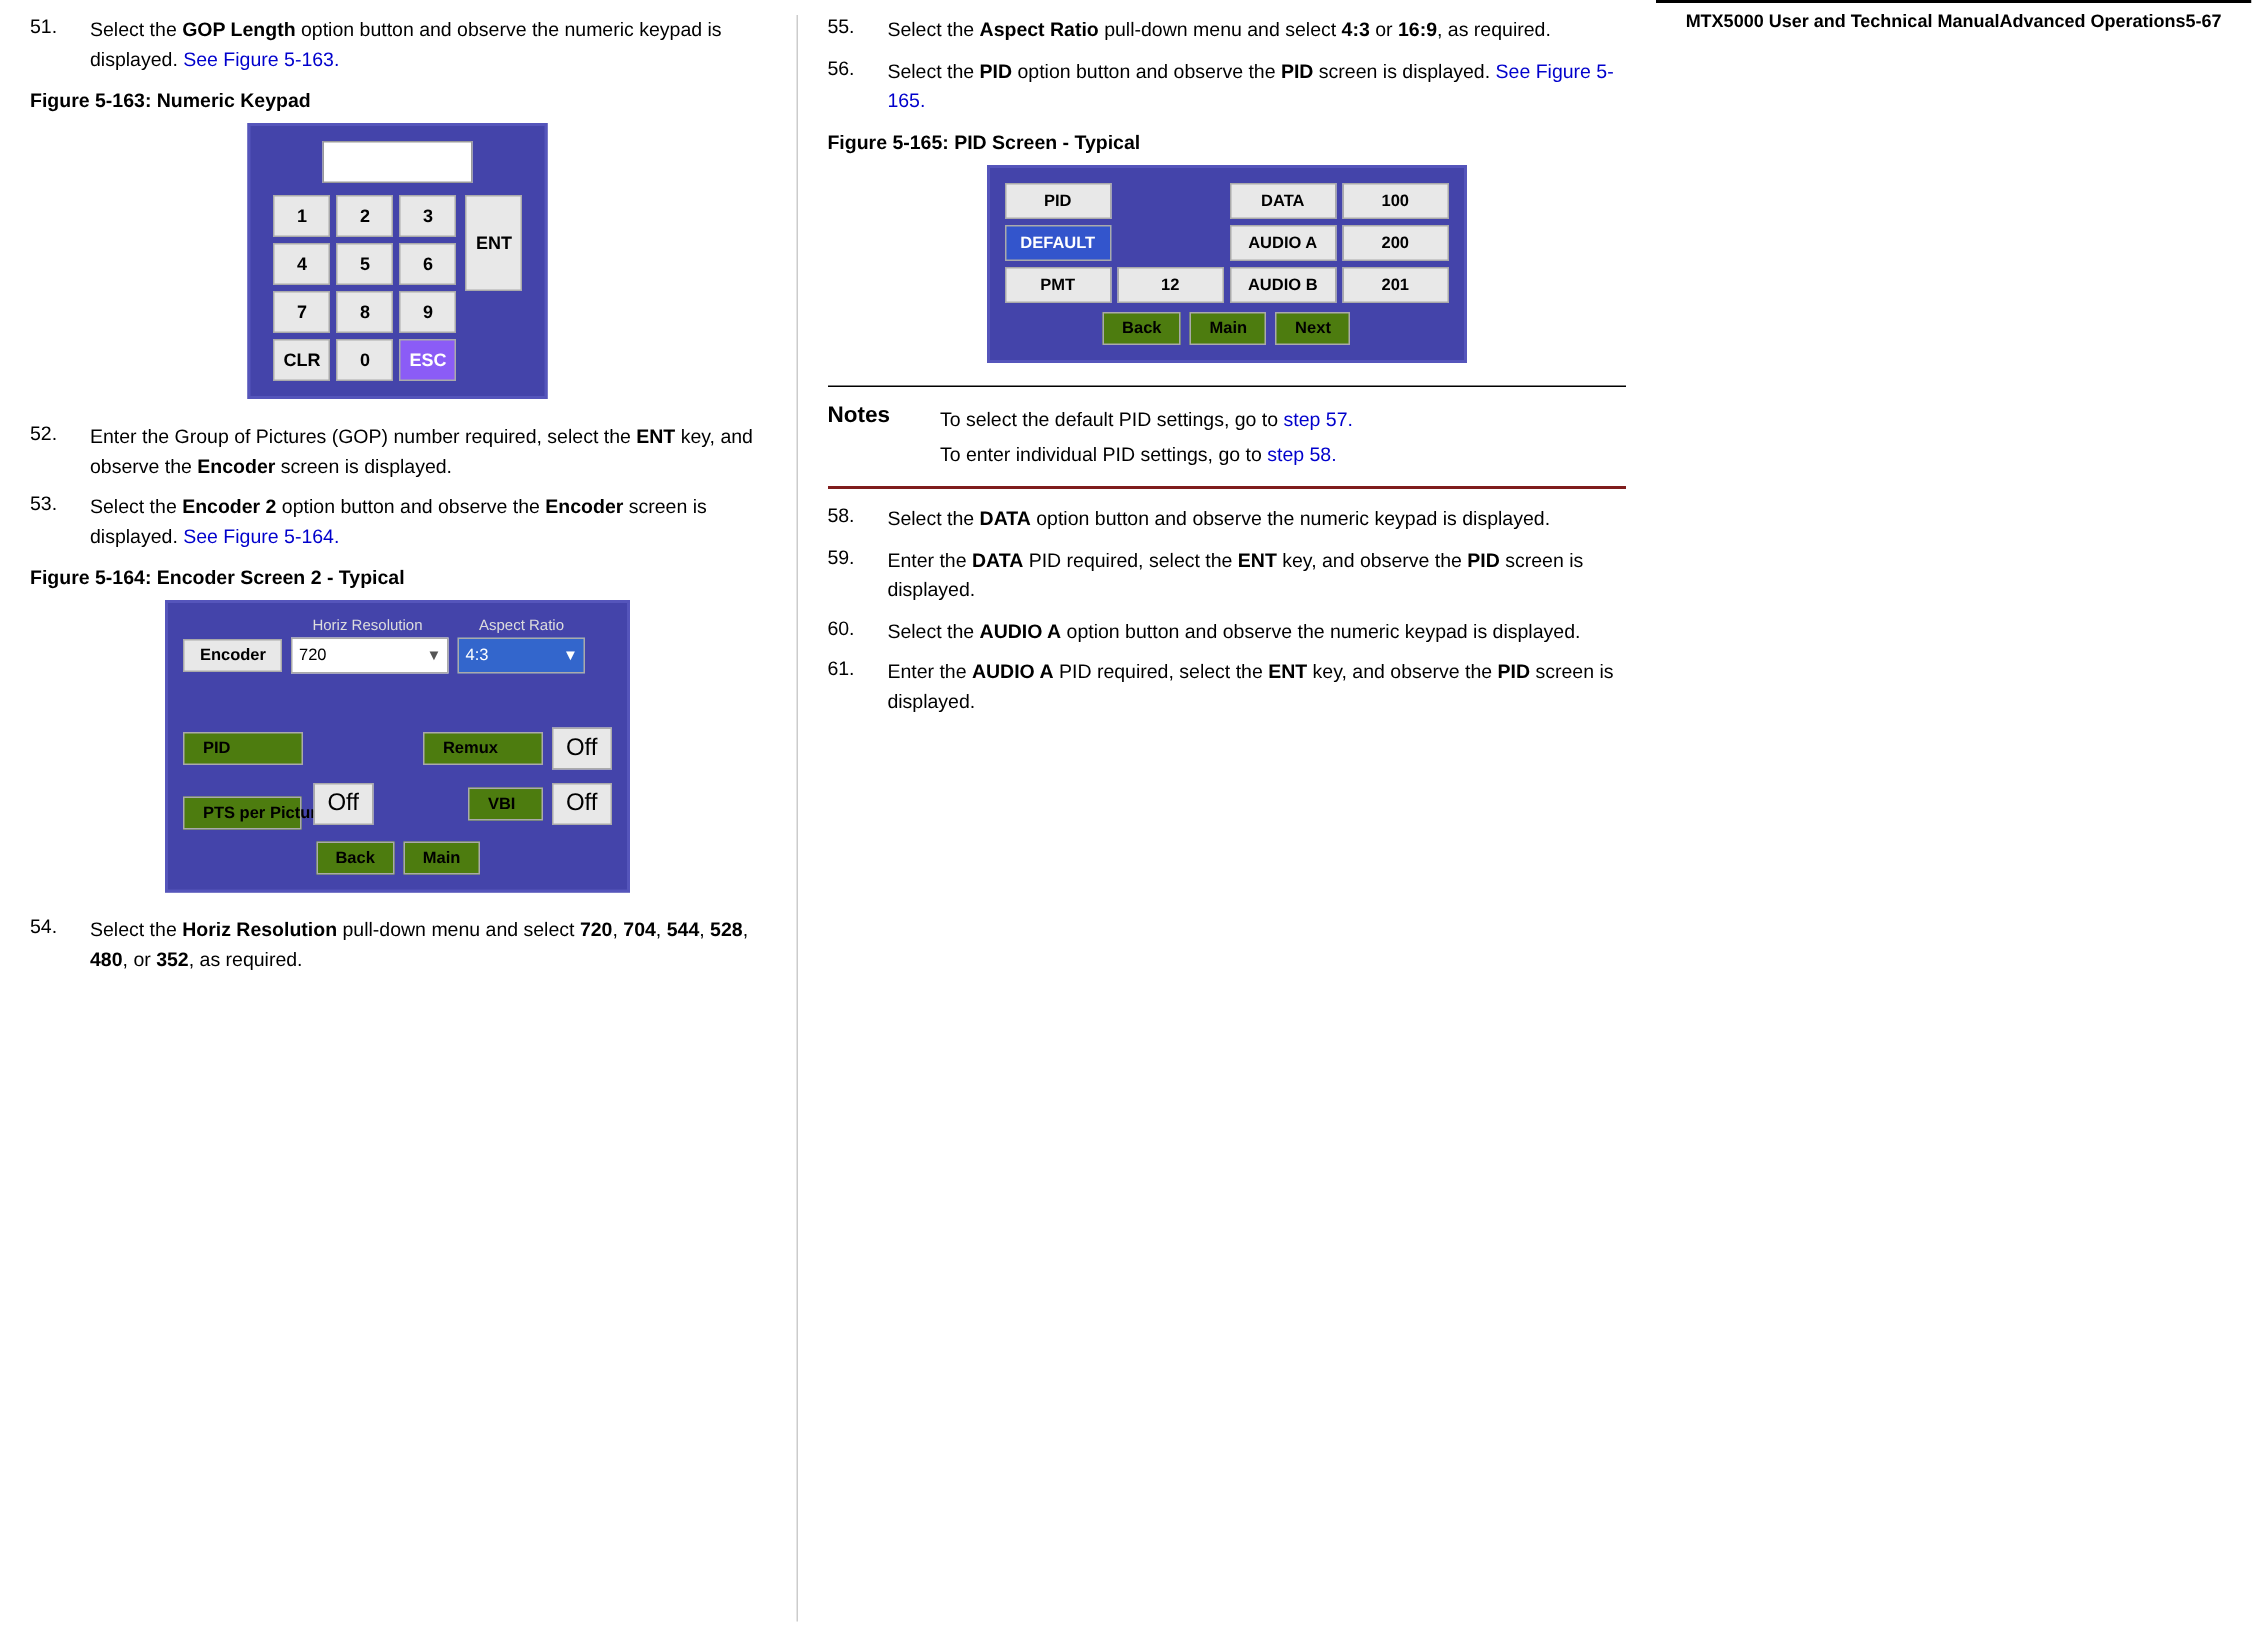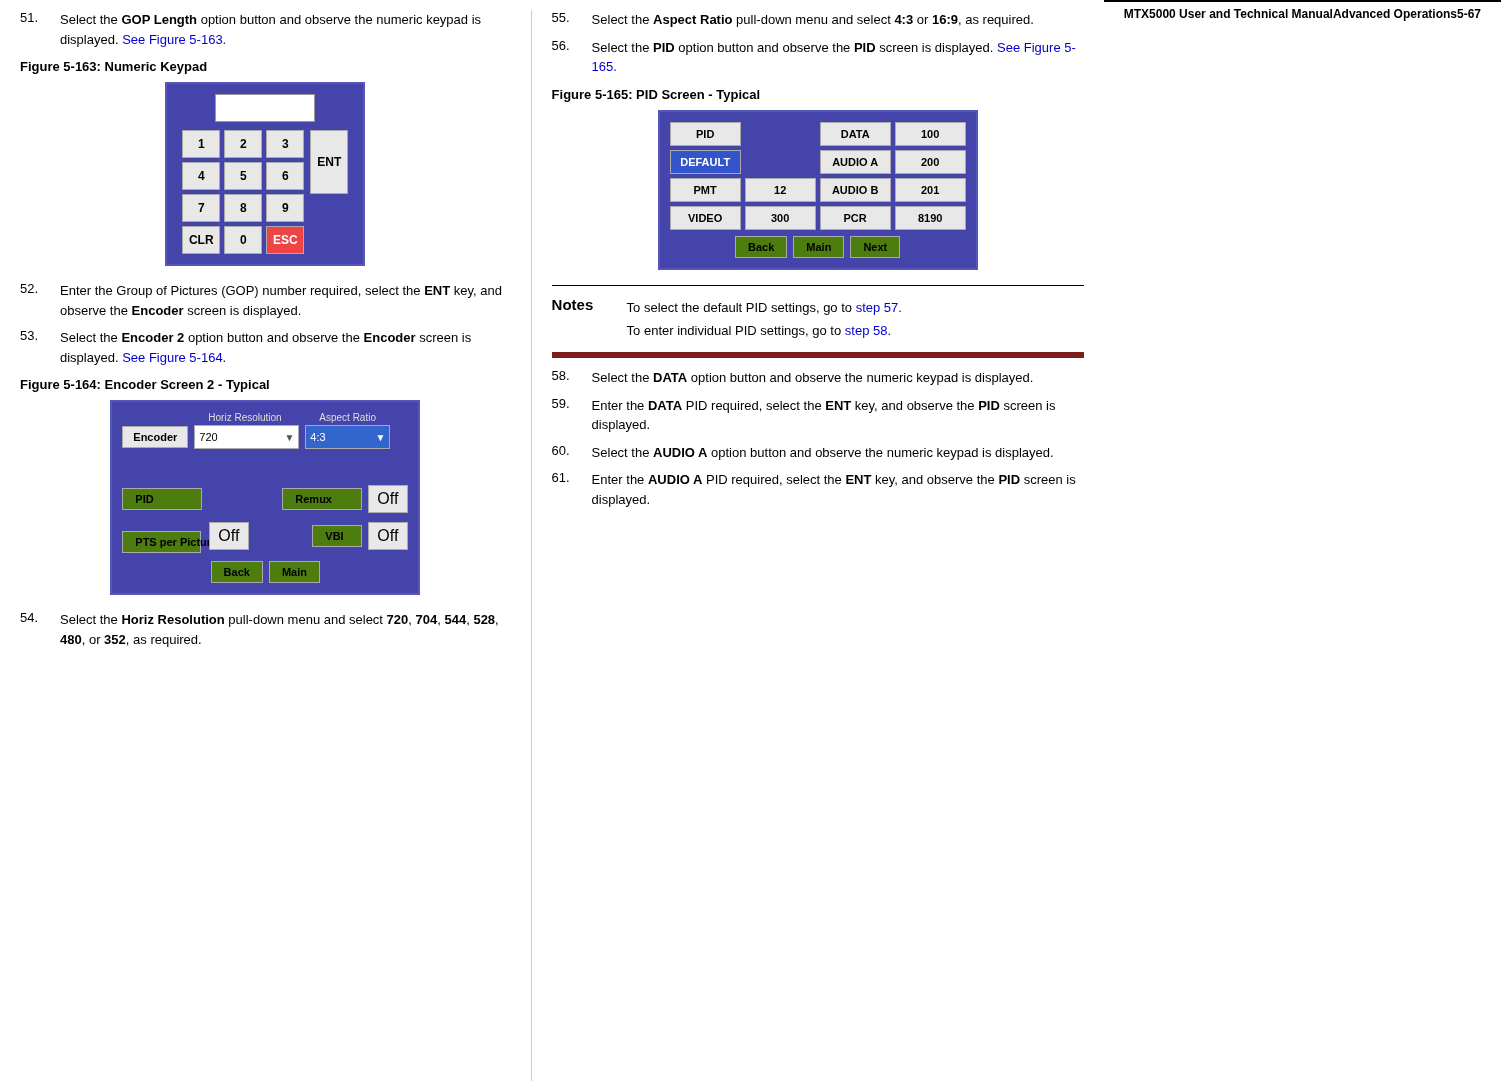--- a/index.html
+++ b/index.html
@@ -75,21 +75,21 @@
       width: 38px;
       height: 28px;
       display: flex;
       align-items: center;
       justify-content: center;
       font-size: 12px;
       font-weight: bold;
       cursor: pointer;
     }
     .key-btn-esc {
-      background: #ef4444;
+      background: #8b5cf6;
       color: #fff;
     }
     .key-btn-ent {
       background: #e8e8e8;
       border: 1px solid #aaa;
       width: 38px;
       height: 64px;
       display: flex;
       align-items: center;
       justify-content: center;
@@ -200,21 +200,21 @@
     .pid-nav-row {
       display: flex;
       gap: 6px;
       justify-content: center;
       margin-top: 6px;
     }
 
     
     .notes-section {
       border-top: 1px solid #000;
-      border-bottom: 6px solid #7f1d1d;
+      border-bottom: 2px solid #7f1d1d;
       padding: 10px 0;
       margin: 10px 0;
       display: flex;
       gap: 20px;
     }
     .notes-label {
       font-weight: bold;
       font-size: 15px;
       min-width: 55px;
     }
@@ -377,26 +377,20 @@
           <div class="pid-btn">200</div>
         </div>
 
         <div style="display:grid; grid-template-columns: 1fr 1fr 1fr 1fr; gap:4px; margin-bottom:4px;">
           <div class="pid-btn">PMT</div>
           <div class="pid-btn">12</div>
           <div class="pid-btn">AUDIO B</div>
           <div class="pid-btn">201</div>
         </div>
 
-        <div style="display:grid; grid-template-columns: 1fr 1fr 1fr 1fr; gap:4px; margin-bottom:4px;">
-          <div class="pid-btn">VIDEO</div>
-          <div class="pid-btn">300</div>
-          <div class="pid-btn">PCR</div>
-          <div class="pid-btn">8190</div>
-        </div>
 
         <div class="pid-nav-row">
           <div class="enc-btn">Back</div>
           <div class="enc-btn">Main</div>
           <div class="enc-btn">Next</div>
         </div>
       </div>
 
       <div class="notes-section">
         <span class="notes-label">Notes</span>

